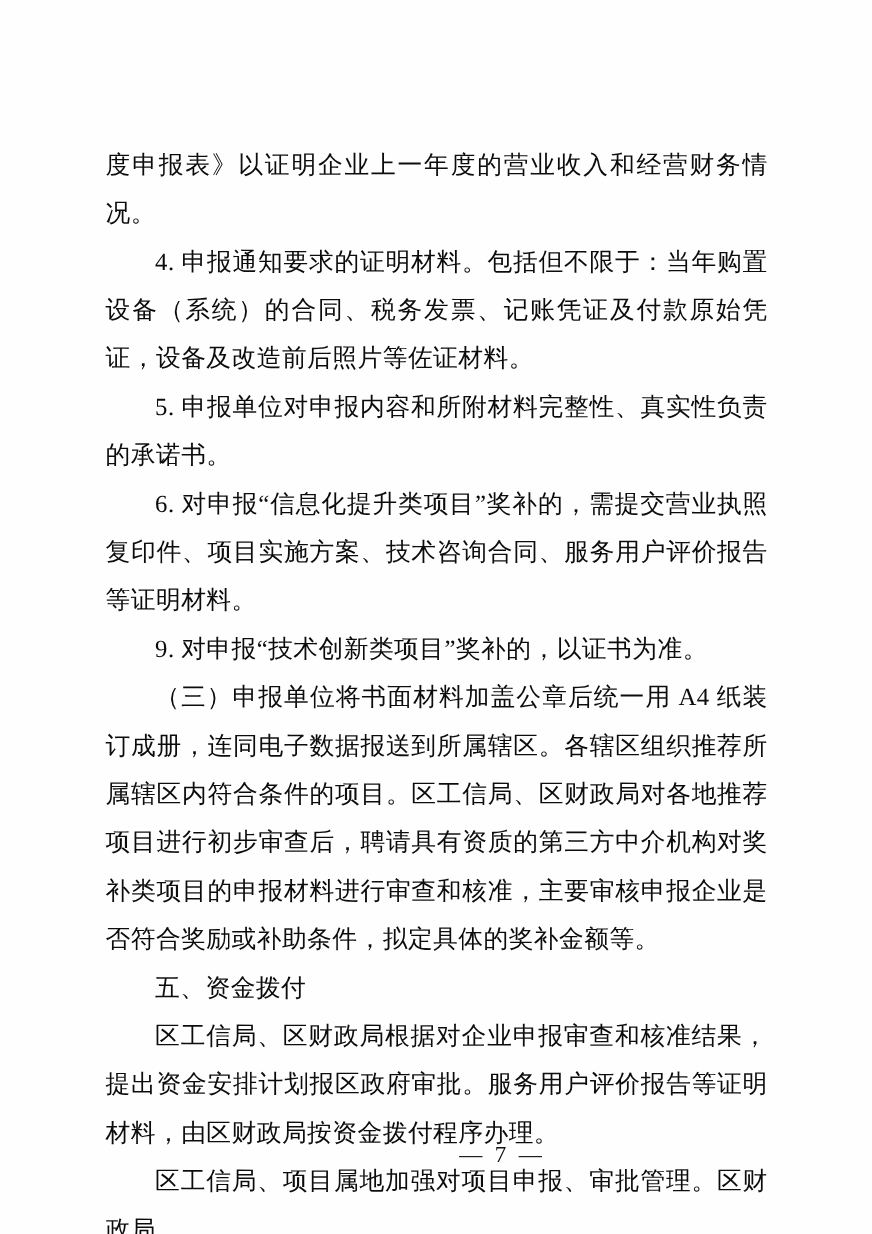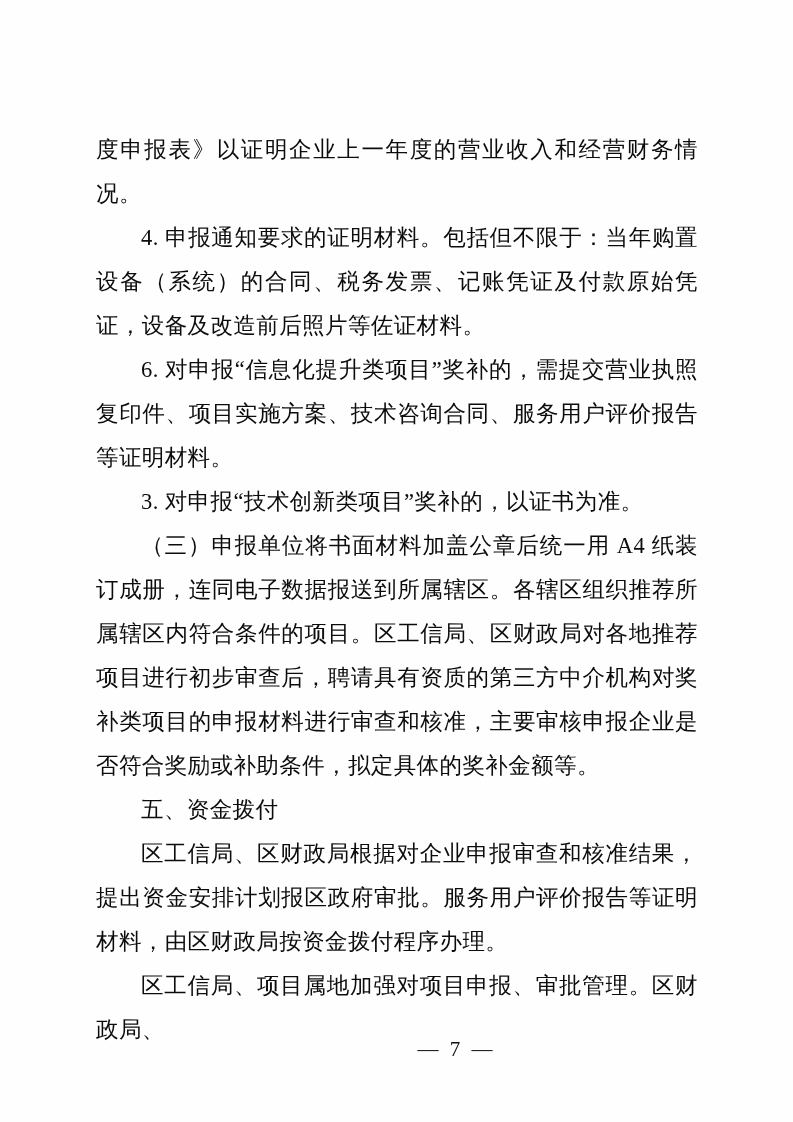--- a/index.html
+++ b/index.html
@@ -51,22 +51,23 @@
     padding-left: 120px;
   }
 </style>
 </head>
 <body>
 
 <div class="page">
   <div class="content">
     <p class="para">度申报表》以证明企业上一年度的营业收入和经营财务情况。</p>
     <p class="para indent">4. 申报通知要求的证明材料。包括但不限于：当年购置设备（系统）的合同、税务发票、记账凭证及付款原始凭证，设备及改造前后照片等佐证材料。</p>
+    <p class="para indent">5. 申报单位对申报内容和所附材料完整性、真实性负责的承诺书。</p>
     <p class="para indent">6. 对申报“信息化提升类项目”奖补的，需提交营业执照复印件、项目实施方案、技术咨询合同、服务用户评价报告等证明材料。</p>
-    <p class="para indent">3. 对申报“技术创新类项目”奖补的，以证书为准。</p>
+    <p class="para indent">9. 对申报“技术创新类项目”奖补的，以证书为准。</p>
     <p class="para indent">（三）申报单位将书面材料加盖公章后统一用 A4 纸装订成册，连同电子数据报送到所属辖区。各辖区组织推荐所属辖区内符合条件的项目。区工信局、区财政局对各地推荐项目进行初步审查后，聘请具有资质的第三方中介机构对奖补类项目的申报材料进行审查和核准，主要审核申报企业是否符合奖励或补助条件，拟定具体的奖补金额等。</p>
     <p class="para indent">五、资金拨付</p>
     <p class="para indent">区工信局、区财政局根据对企业申报审查和核准结果，提出资金安排计划报区政府审批。服务用户评价报告等证明材料，由区财政局按资金拨付程序办理。</p>
     <p class="para indent">区工信局、项目属地加强对项目申报、审批管理。区财政局、</p>
   </div>
   <div class="footer">
     <span class="footer-inner">— 7 —</span>
   </div>
 </div>
 

